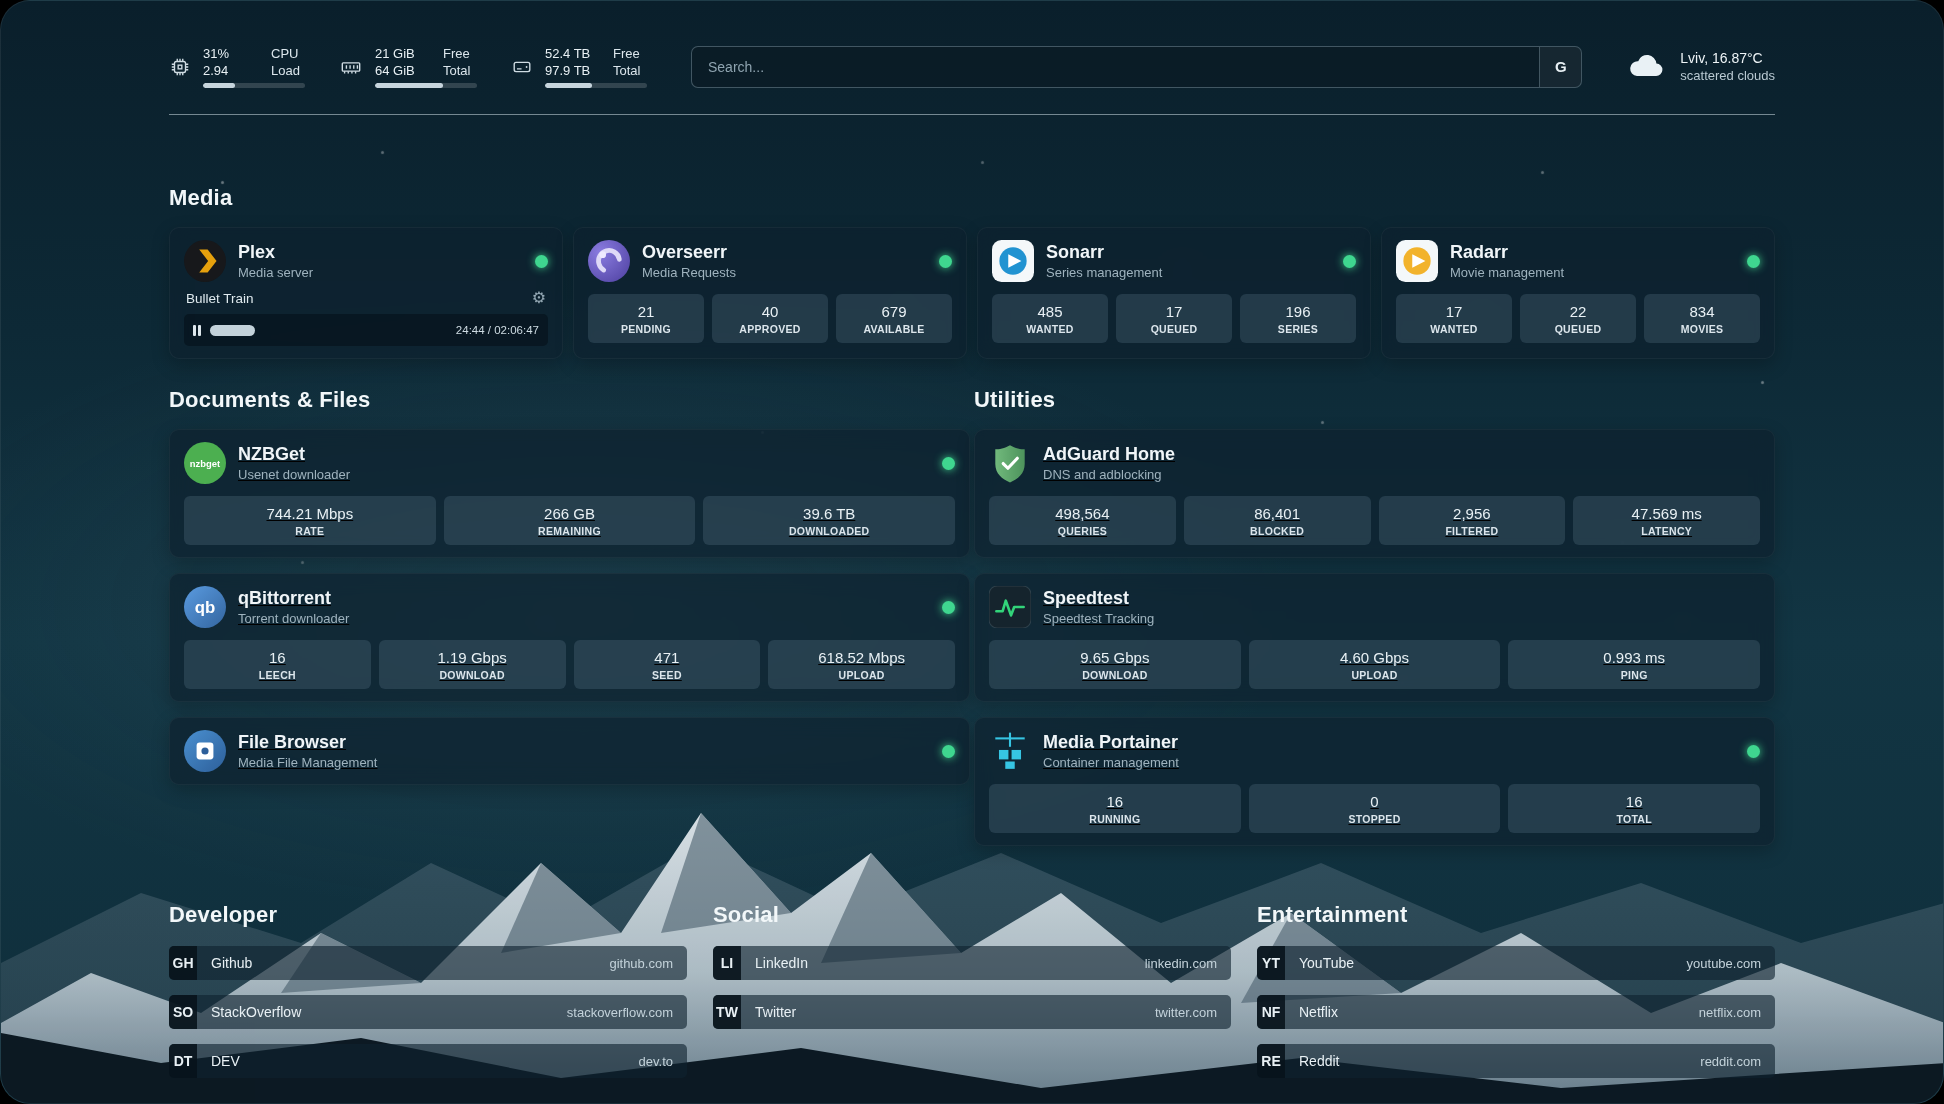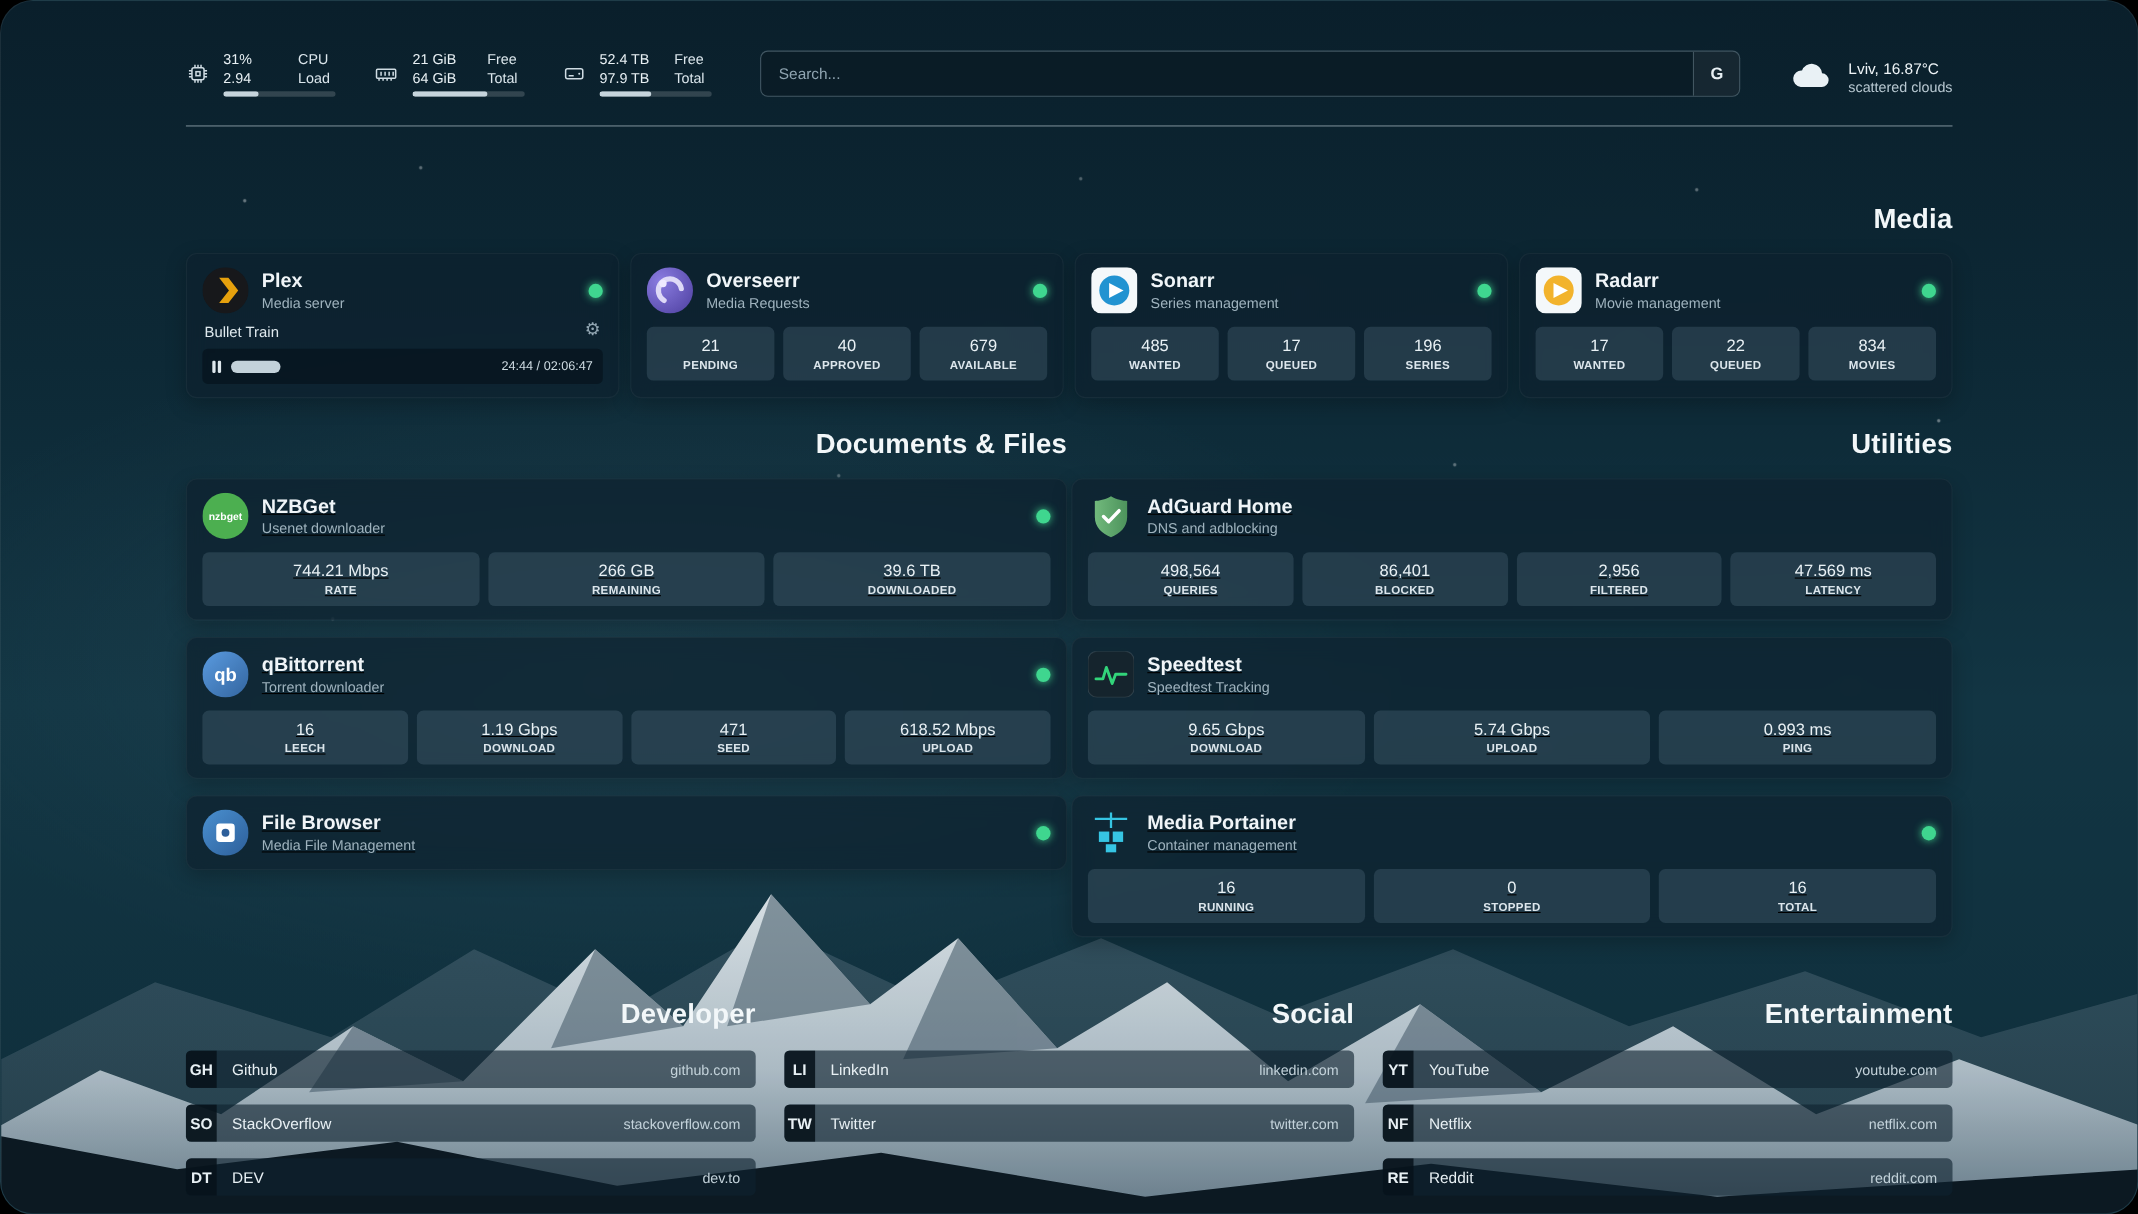--- a/index.html
+++ b/index.html
@@ -21,21 +21,21 @@
       1480px 310px 1px rgba(255,255,255,.4), 1620px 540px 1px rgba(255,255,255,.3),
       1760px 380px 1px rgba(255,255,255,.4), 300px 560px 1px rgba(255,255,255,.3),
       540px 620px 1px rgba(255,255,255,.35), 820px 660px 1px rgba(255,255,255,.3),
       1120px 640px 1px rgba(255,255,255,.35), 1400px 680px 1px rgba(255,255,255,.3),
       1680px 620px 1px rgba(255,255,255,.35), 380px 150px 1px rgba(255,255,255,.35),
       980px 160px 1px rgba(255,255,255,.3), 1540px 170px 1px rgba(255,255,255,.35);
   }
   .content { position: absolute; inset: 0; padding: 44px 168px 0; }
 
   
-  .topbar { display: flex; align-items: flex-end; }
+  .topbar { display: flex; align-items: center; }
   .sysstats { display: flex; gap: 34px; align-items: center; }
   .sysstat { display: flex; gap: 12px; align-items: center; }
   .ss-icon svg { display: block; }
   .ss-body { width: 102px; }
   .ss-line { display: flex; gap: 18px; font-size: 13px; color: #e8f0f4; line-height: 17px; }
   .ss-val { min-width: 50px; }
   .ss-lab { color: #dbe6ec; }
   .ss-bar { margin-top: 4px; height: 5px; border-radius: 3px; background: rgba(255,255,255,.16); overflow: hidden; }
   .ss-fill { height: 100%; border-radius: 3px; background: #c6d4dc; }
   .searchbar {
@@ -51,21 +51,21 @@
     width: 42px; display: flex; align-items: center; justify-content: center;
     border-left: 1px solid rgba(170,195,210,.3); background: rgba(255,255,255,.05);
     color: #e8f0f4; font-size: 15px; font-weight: 700; cursor: pointer;
   }
   .weather { display: flex; align-items: center; gap: 12px; }
   .weather-text .w-loc { font-size: 14px; color: #eef4f7; }
   .weather-text .w-cond { font-size: 13px; color: #b9c9d2; margin-top: 2px; }
   .divider { margin-top: 26px; height: 1px; background: rgba(205,220,228,.55); }
 
   
-  h2.section-title { font-size: 25px; font-weight: 700; color: #f2f7f9; letter-spacing: .2px; text-align: right; }
+  h2.section-title { font-size: 22px; font-weight: 700; color: #f2f7f9; letter-spacing: .2px; }
   .media-section { margin-top: 70px; }
   .media-section h2 { margin-bottom: 16px; }
   .media-grid { display: grid; grid-template-columns: repeat(4, 1fr); gap: 10px; }
 
   .card {
     background: rgba(13,33,46,.68); border: 1px solid rgba(255,255,255,.045);
     border-radius: 10px; padding: 12px 14px; backdrop-filter: blur(10px);
     box-shadow: 0 6px 18px rgba(0,0,0,.22);
   }
   .card-head { display: flex; align-items: center; gap: 12px; }
@@ -534,21 +534,21 @@
               <div class="app-name">Speedtest</div>
               <div class="app-sub">Speedtest Tracking</div>
             </div>
           </div>
           <div class="stats">
             <div class="stat">
                 <div class="stat-val">9.65 Gbps</div>
                 <div class="stat-label">DOWNLOAD</div>
               </div>
             <div class="stat">
-                <div class="stat-val">5.74 Gbps</div>
+                <div class="stat-val">4.60 Gbps</div>
                 <div class="stat-label">UPLOAD</div>
               </div>
             <div class="stat">
                 <div class="stat-val">0.993 ms</div>
                 <div class="stat-label">PING</div>
               </div>
           </div>
         </div>
 
         <div class="card">

